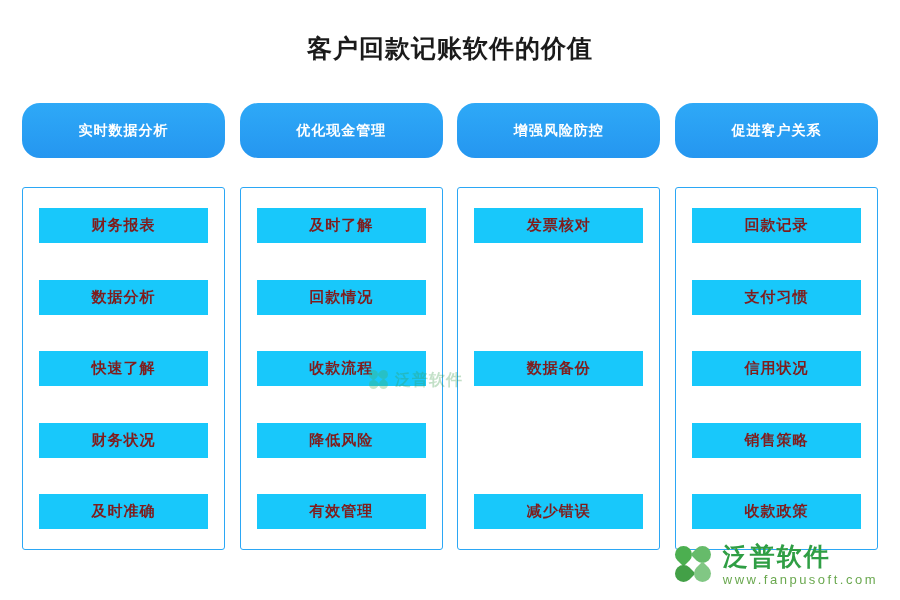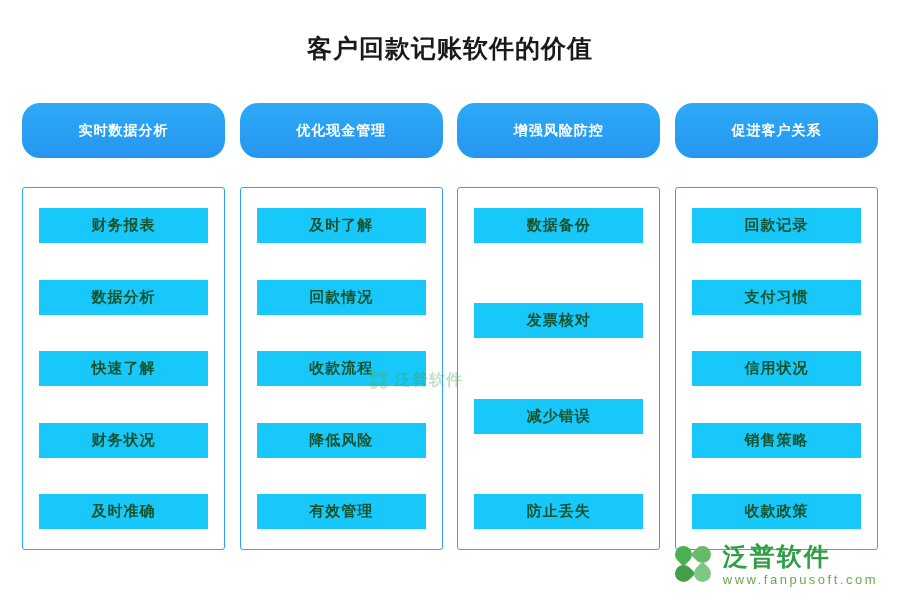--- a/index.html
+++ b/index.html
@@ -57,21 +57,21 @@
     box-sizing: border-box;
     padding: 20px 16px;
     display: flex;
     flex-direction: column;
     justify-content: space-between;
     background: transparent;
   }
   .item {
     height: 35px;
     background: #18c8fb;
-    color: #14532d;
+    color: #7f1d1d;
     font-size: 15px;
     font-weight: bold;
     letter-spacing: 1px;
     display: flex;
     align-items: center;
     justify-content: center;
     box-sizing: border-box;
   }
   
   .wm-center {
@@ -158,24 +158,23 @@
       <div class="item">回款情况</div>
       <div class="item">收款流程</div>
       <div class="item">降低风险</div>
       <div class="item">有效管理</div>
     </div>
   </div>
 
   <div class="column">
     <div class="col-header">增强风险防控</div>
     <div class="col-body">
+      <div class="item">发票核对</div>
       <div class="item">数据备份</div>
-      <div class="item">发票核对</div>
       <div class="item">减少错误</div>
-      <div class="item">防止丢失</div>
     </div>
   </div>
 
   <div class="column">
     <div class="col-header">促进客户关系</div>
     <div class="col-body">
       <div class="item">回款记录</div>
       <div class="item">支付习惯</div>
       <div class="item">信用状况</div>
       <div class="item">销售策略</div>

